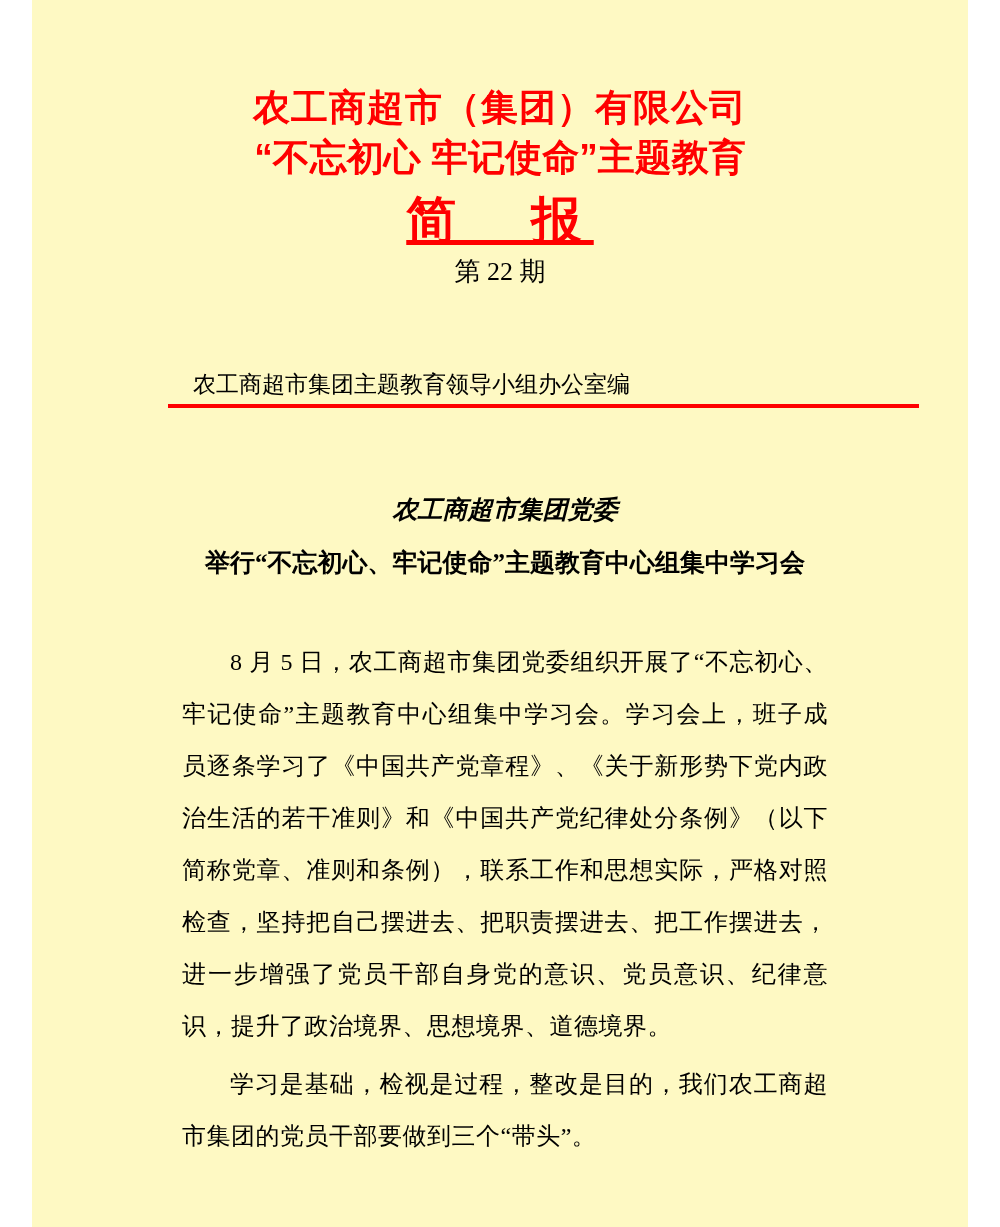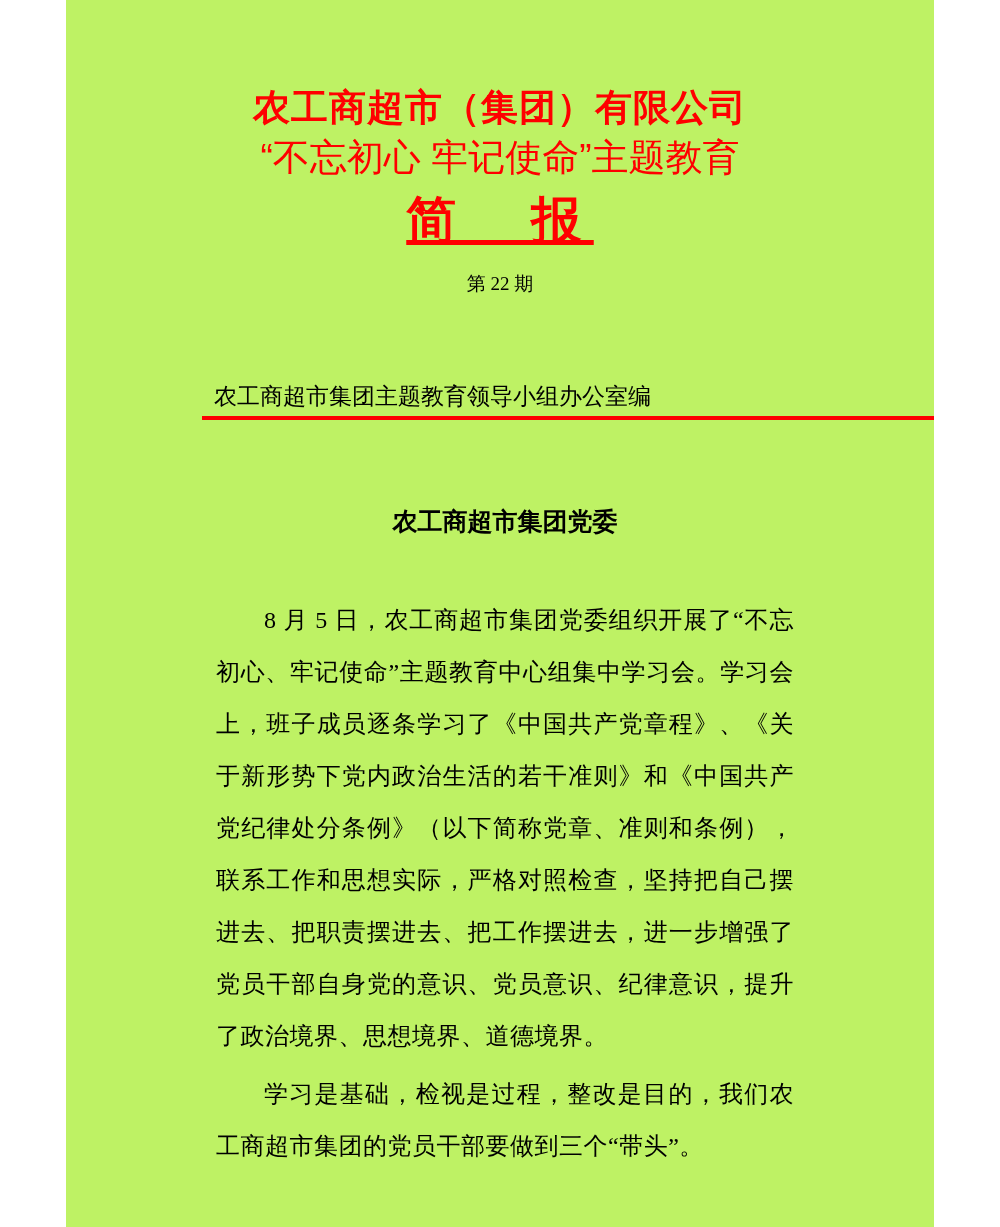--- a/index.html
+++ b/index.html
@@ -1,73 +1,74 @@
 <!DOCTYPE html>
 <html style="--accent: #FF0000; --ink: #000000;"><head>
 <meta charset="utf-8">
 <style>
   :root { --accent: #FF0000; --ink: #000000; }
   * { margin: 0; padding: 0; box-sizing: border-box; }
   html, body { background: #ffffff; }
   .page {
     position: relative;
-    width: 868px;
+    width: 936px;
     height: 1227px;
     margin: 0 auto;
-    background: #bef264;
+    background: #fef9c3;
     overflow: hidden;
     color: var(--ink);
     font-family: "Liberation Serif", serif;
   }
   
   .doc-header { text-align: center; }
   .company-title {
     margin-top: 83px;
     font-family: "Liberation Sans", sans-serif;
     font-weight: bold;
     font-size: 37px;
     line-height: 50px;
     color: var(--accent);
     letter-spacing: 1px;
   }
   .theme-title {
     font-family: "Liberation Sans", sans-serif;
-    font-weight: normal;
+    font-weight: bold;
     font-size: 37px;
     line-height: 50px;
     color: var(--accent);
   }
   .masthead {
     margin-top: 6px;
     font-family: "Liberation Sans", sans-serif;
     font-weight: bold;
     font-size: 50px;
     line-height: 62px;
     color: var(--accent);
     letter-spacing: 0.25em;
     text-decoration: underline;
   }
   .issue {
-    margin-top: 16px;
-    font-size: 19px;
+    margin-top: 4px;
+    font-size: 26px;
     line-height: 34px;
     color: var(--ink);
   }
   
   .editor-row {
     display: flex;
     justify-content: space-between;
     align-items: baseline;
     margin: 80px 140px 0 148px; 
   }
   .editor-credit {
     font-family: "Liberation Sans", sans-serif;
     font-size: 23px;
     line-height: 30px;
     color: var(--ink);
+    margin-left: 13px;
   }
   .pub-date {
     font-family: "Liberation Serif", serif;
     font-size: 26px;
     line-height: 30px;
     color: var(--ink);
   }
   .red-rule {
     margin: 5px 0 0 136px;
     width: 751px;
@@ -77,20 +78,21 @@
   
   .article {
     margin: 0 140px 0 150px; 
   }
   .article-heading-1 {
     margin-top: 88px;
     text-align: center;
     font-weight: bold;
     font-size: 25px;
     line-height: 28px;
+    font-style: italic;
   }
   .article-heading-2 {
     margin-top: 24px;
     text-align: center;
     font-weight: bold;
     font-size: 25px;
     line-height: 30px;
   }
   .body-copy p {
     font-size: 24px;
@@ -115,20 +117,21 @@
   </header>
 
   <div class="editor-row">
     <span class="editor-credit">农工商超市集团主题教育领导小组办公室编</span>
   </div>
 
   <div class="red-rule"></div>
 
   <main class="article">
     <div class="article-heading-1">农工商超市集团党委</div>
+    <div class="article-heading-2">举行“不忘初心、牢记使命”主题教育中心组集中学习会</div>
 
     <div class="body-copy">
       <p>8 月 5 日，农工商超市集团党委组织开展了“不忘初心、牢记使命”主题教育中心组集中学习会。学习会上，班子成员逐条学习了《中国共产党章程》、《关于新形势下党内政治生活的若干准则》和《中国共产党纪律处分条例》（以下简称党章、准则和条例），联系工作和思想实际，严格对照检查，坚持把自己摆进去、把职责摆进去、把工作摆进去，进一步增强了党员干部自身党的意识、党员意识、纪律意识，提升了政治境界、思想境界、道德境界。</p>
       <p><span>学习是基础，检视是过程，整改是目的，我们农工商超市集团的党员干部要做到三个“带头”。</span></p>
     </div>
   </main>
 
 </div>
 
 </body></html>

